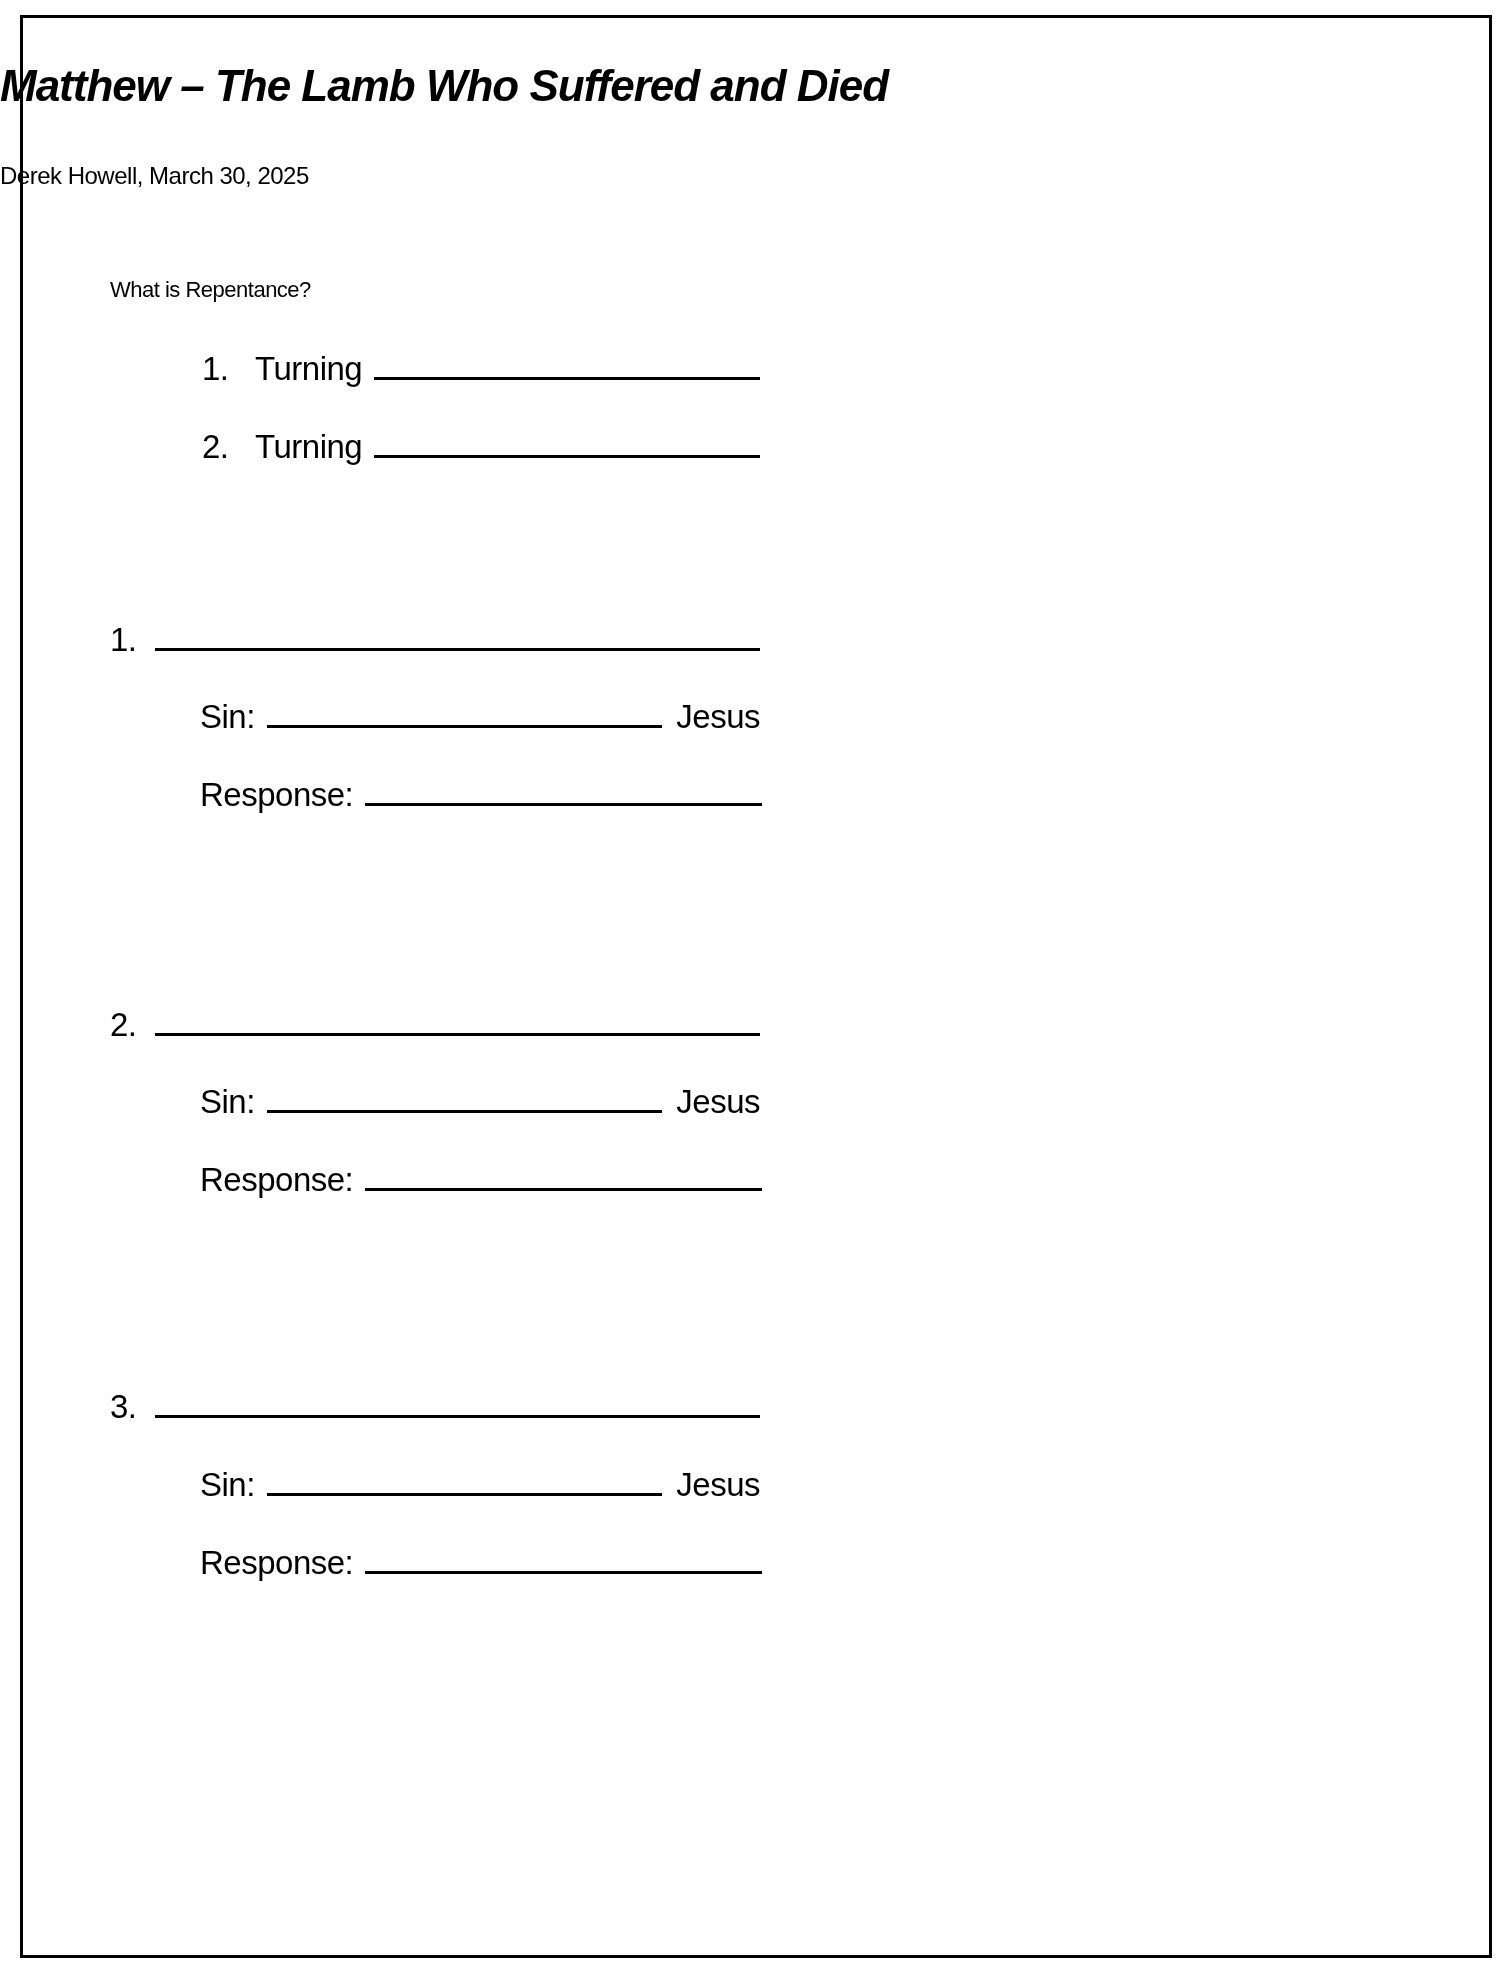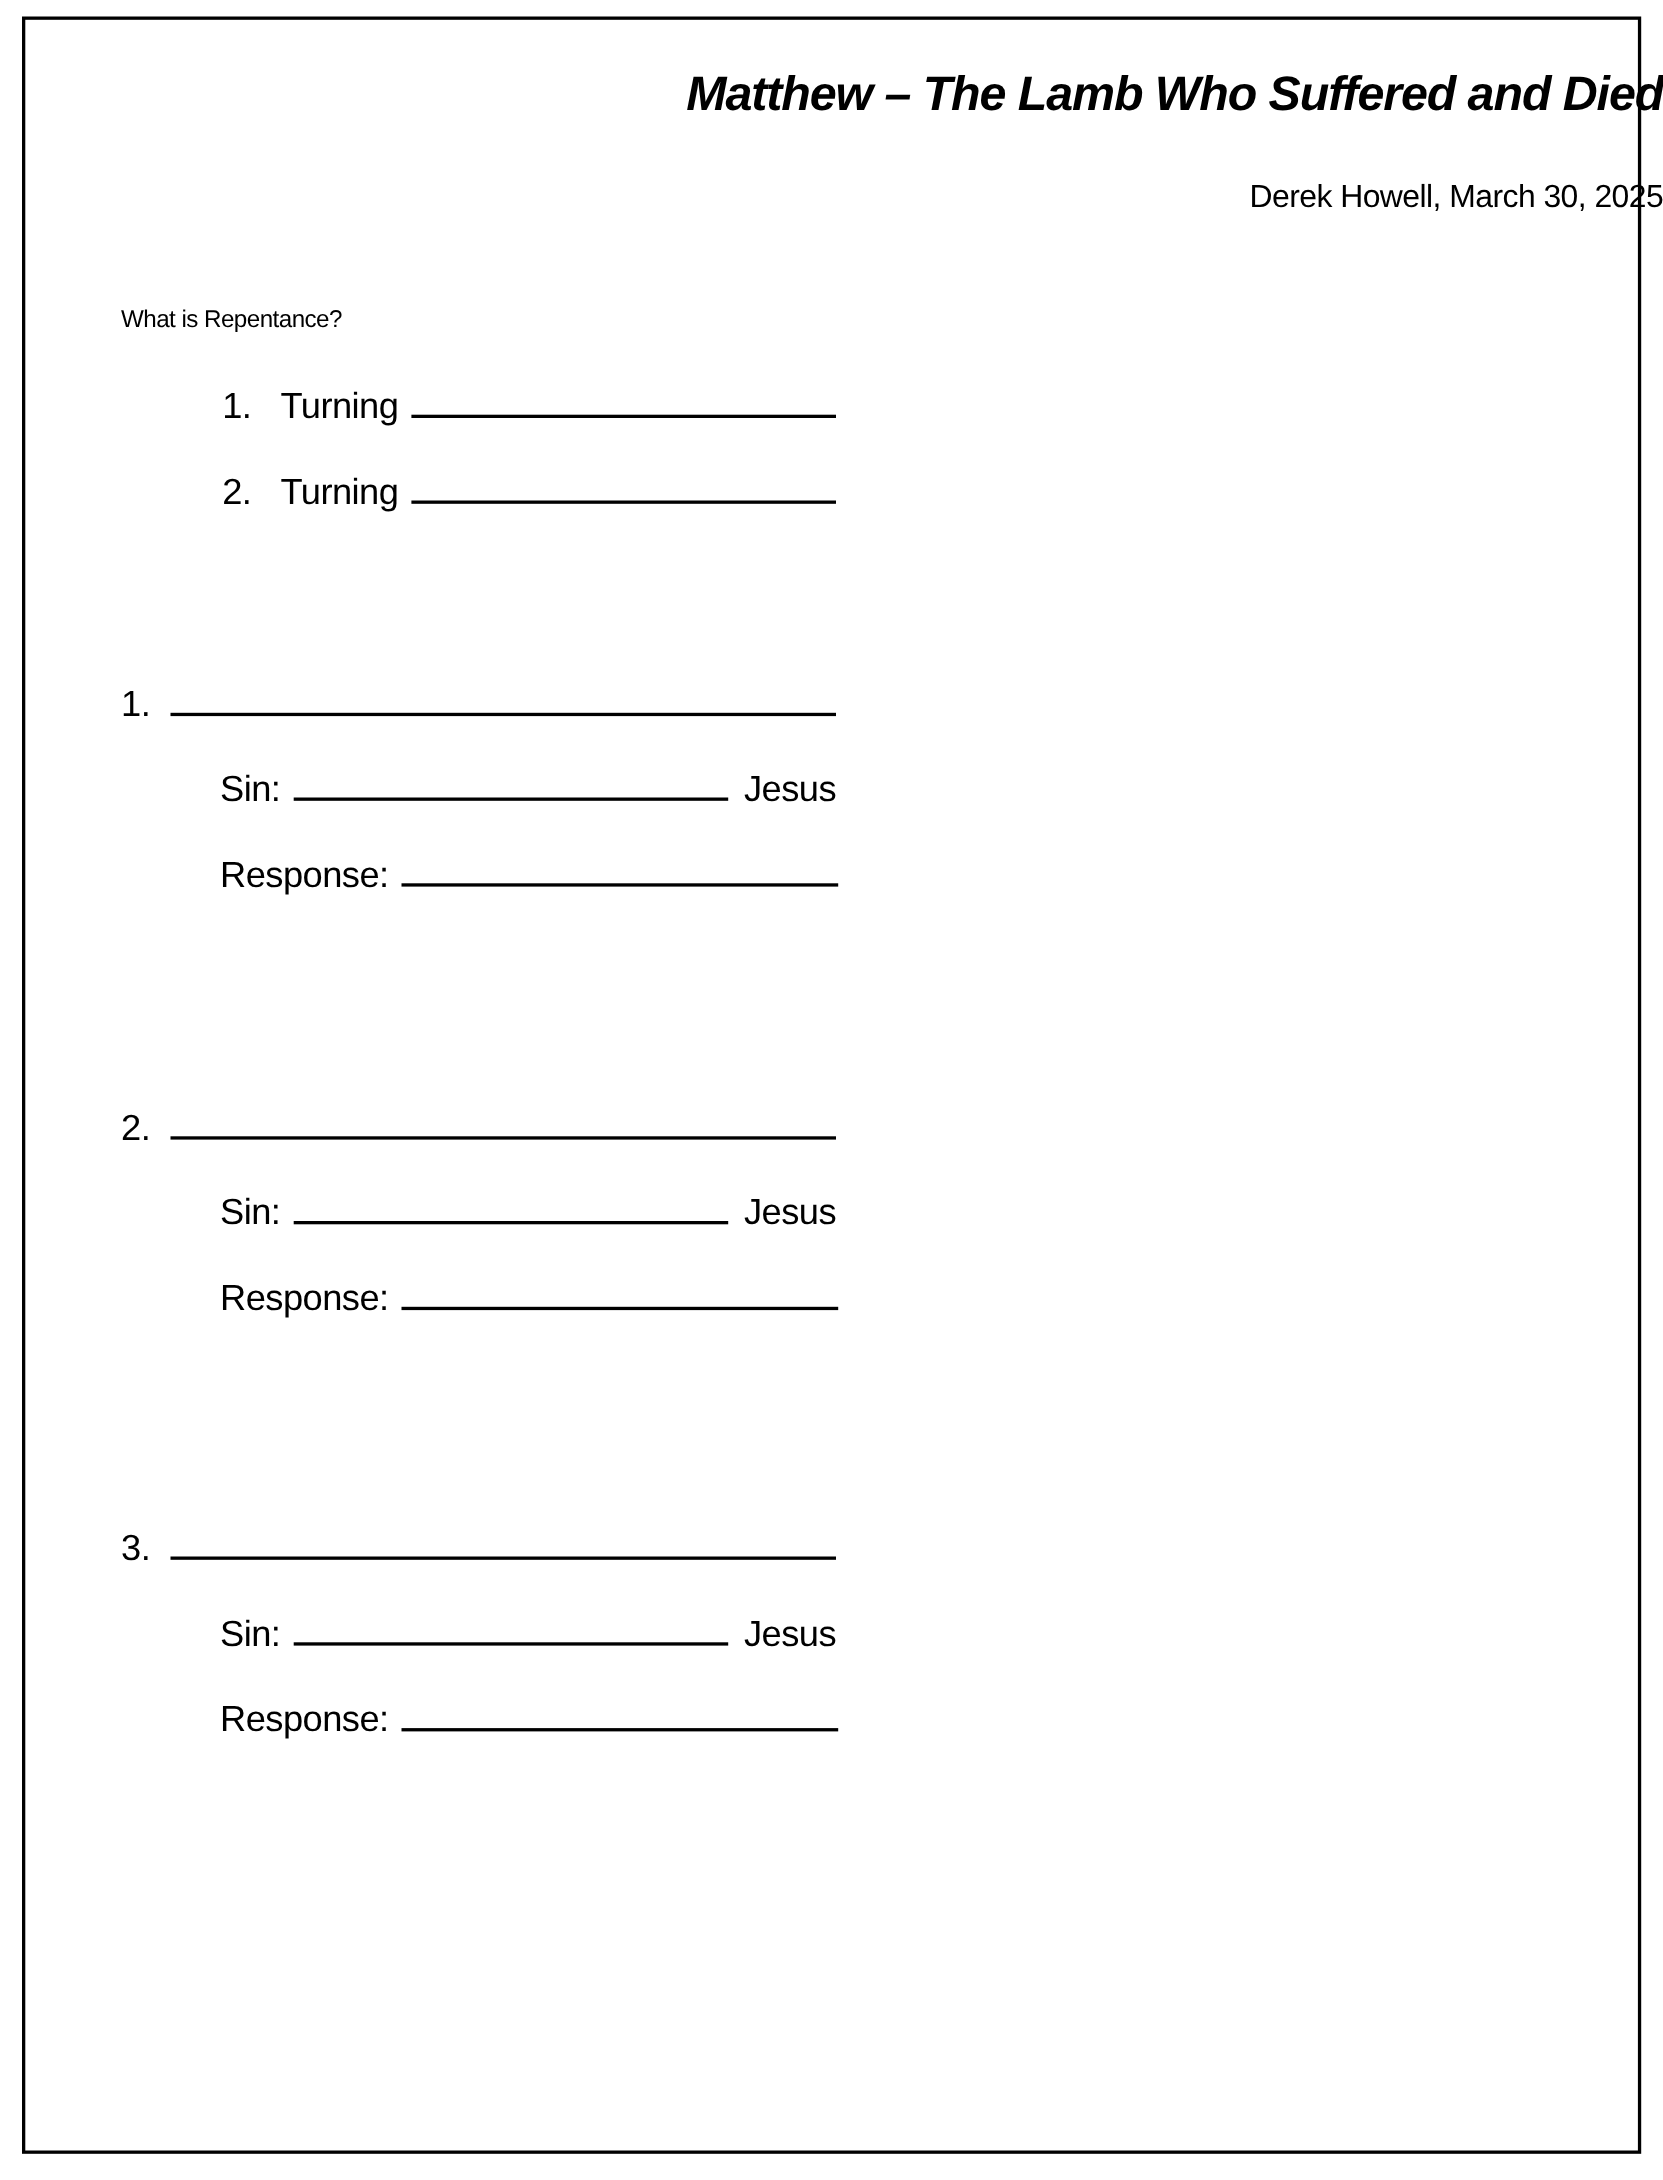--- a/index.html
+++ b/index.html
@@ -14,28 +14,28 @@
   }
   .frame {
     position:absolute;
     left:20px; top:15px;
     width:1472px; height:1943px;
     border:3px solid #000000;
   }
   .hline {
     position:absolute;
     left:0; width:100%;
-    text-align:right;
+    text-align:left;
     line-height:1.2;
     letter-spacing:-0.5px;
     white-space:pre;
   }
   .title    { top:60px;  font-size:44px; font-style:italic; font-weight:bold; letter-spacing:-1px; }
   .subtitle { top:119px; font-size:34px; }
-  .meta     { font-size:29px; }
+  .meta     { font-size:24px; }
   .meta1    { top:162px; }
   .meta2    { top:198px; }
 
   .line {
     position:absolute;
     display:flex;
     align-items:baseline;
     font-size:33px;
     line-height:1.2;
     letter-spacing:-0.5px;

